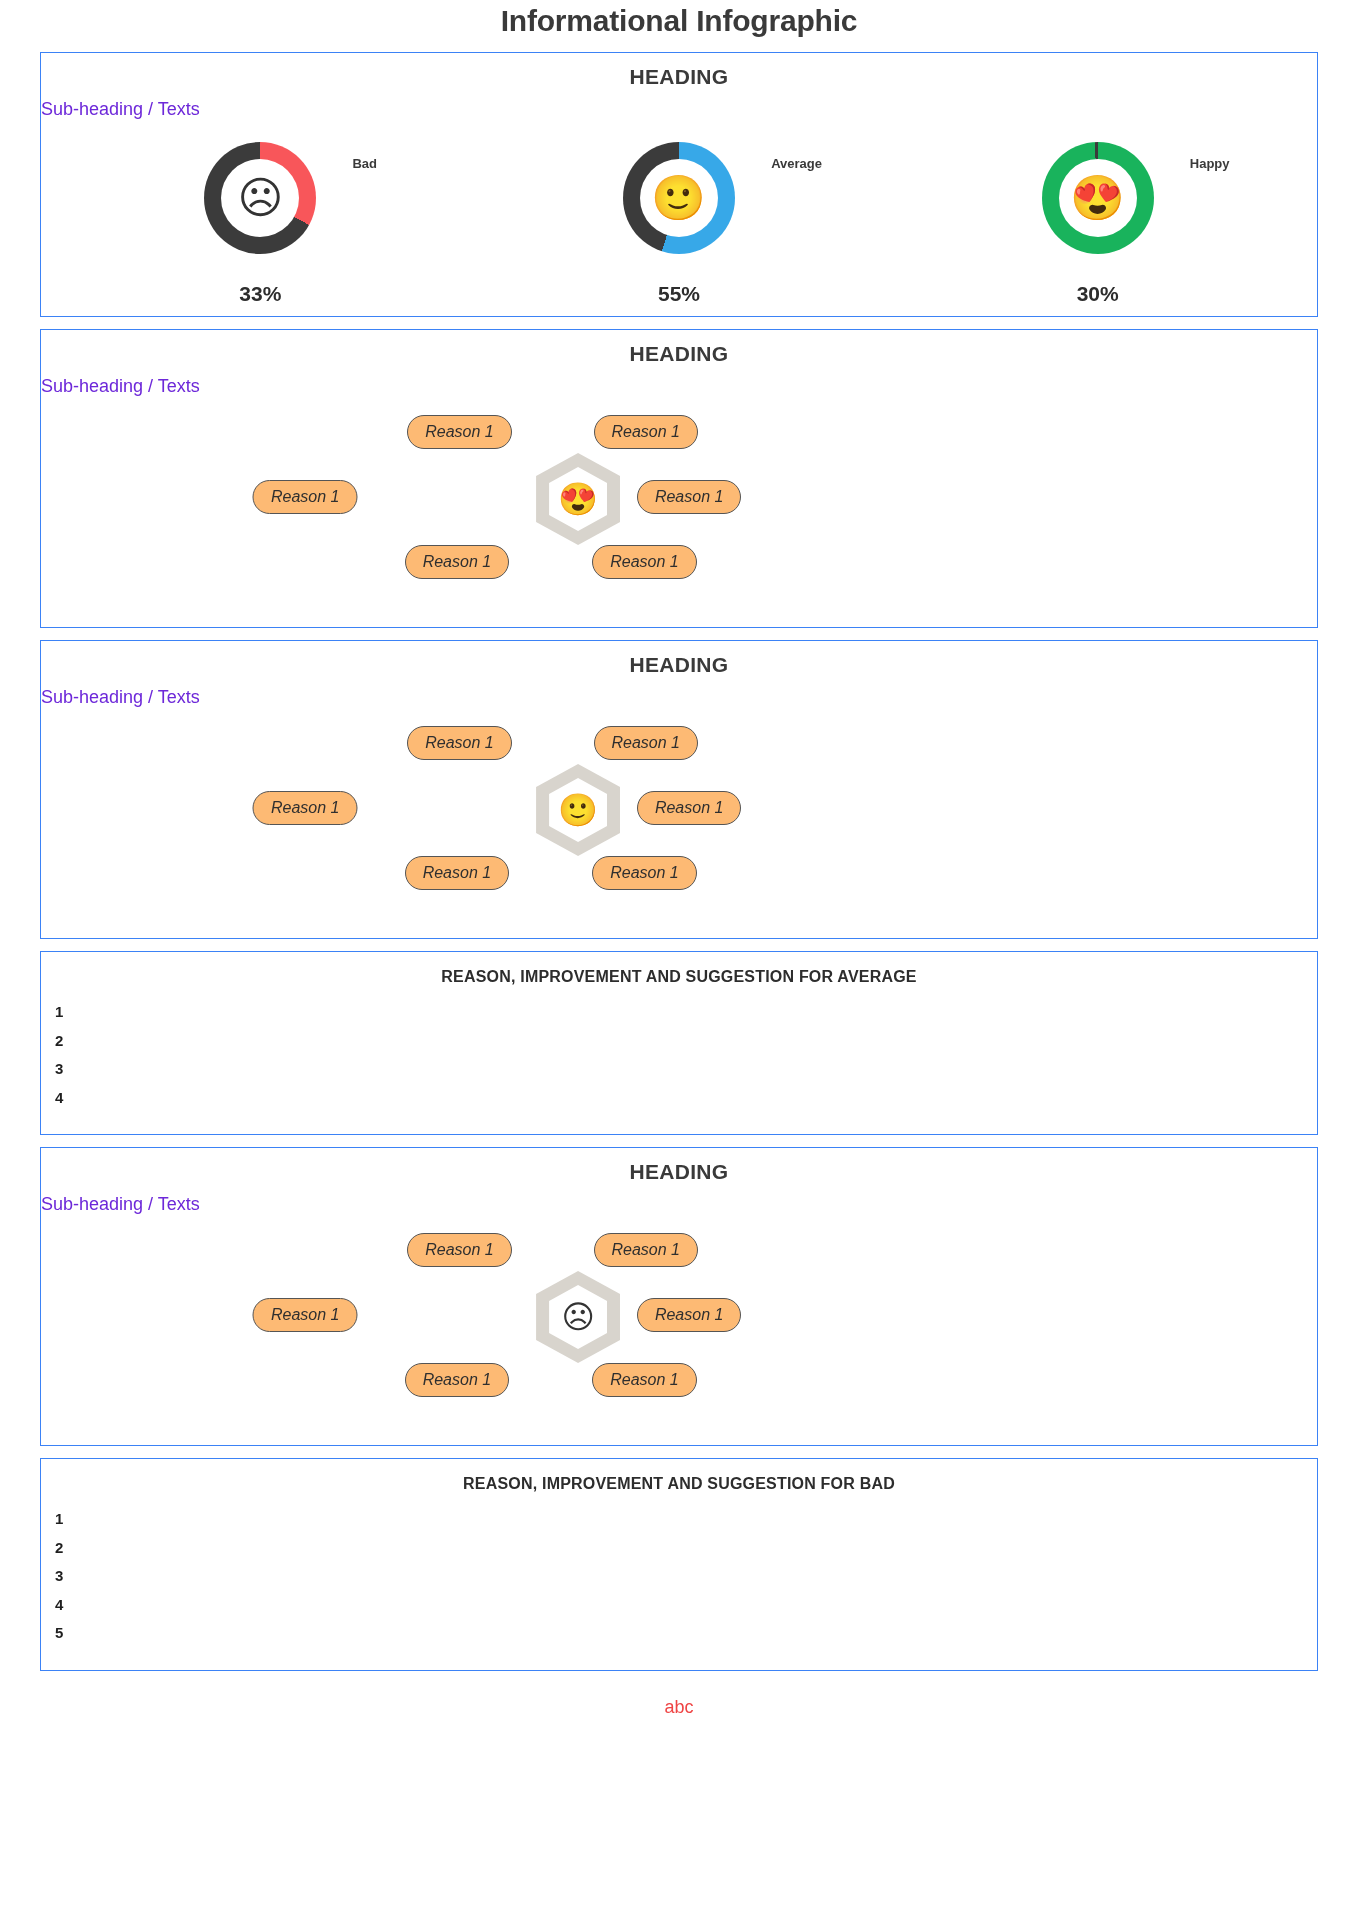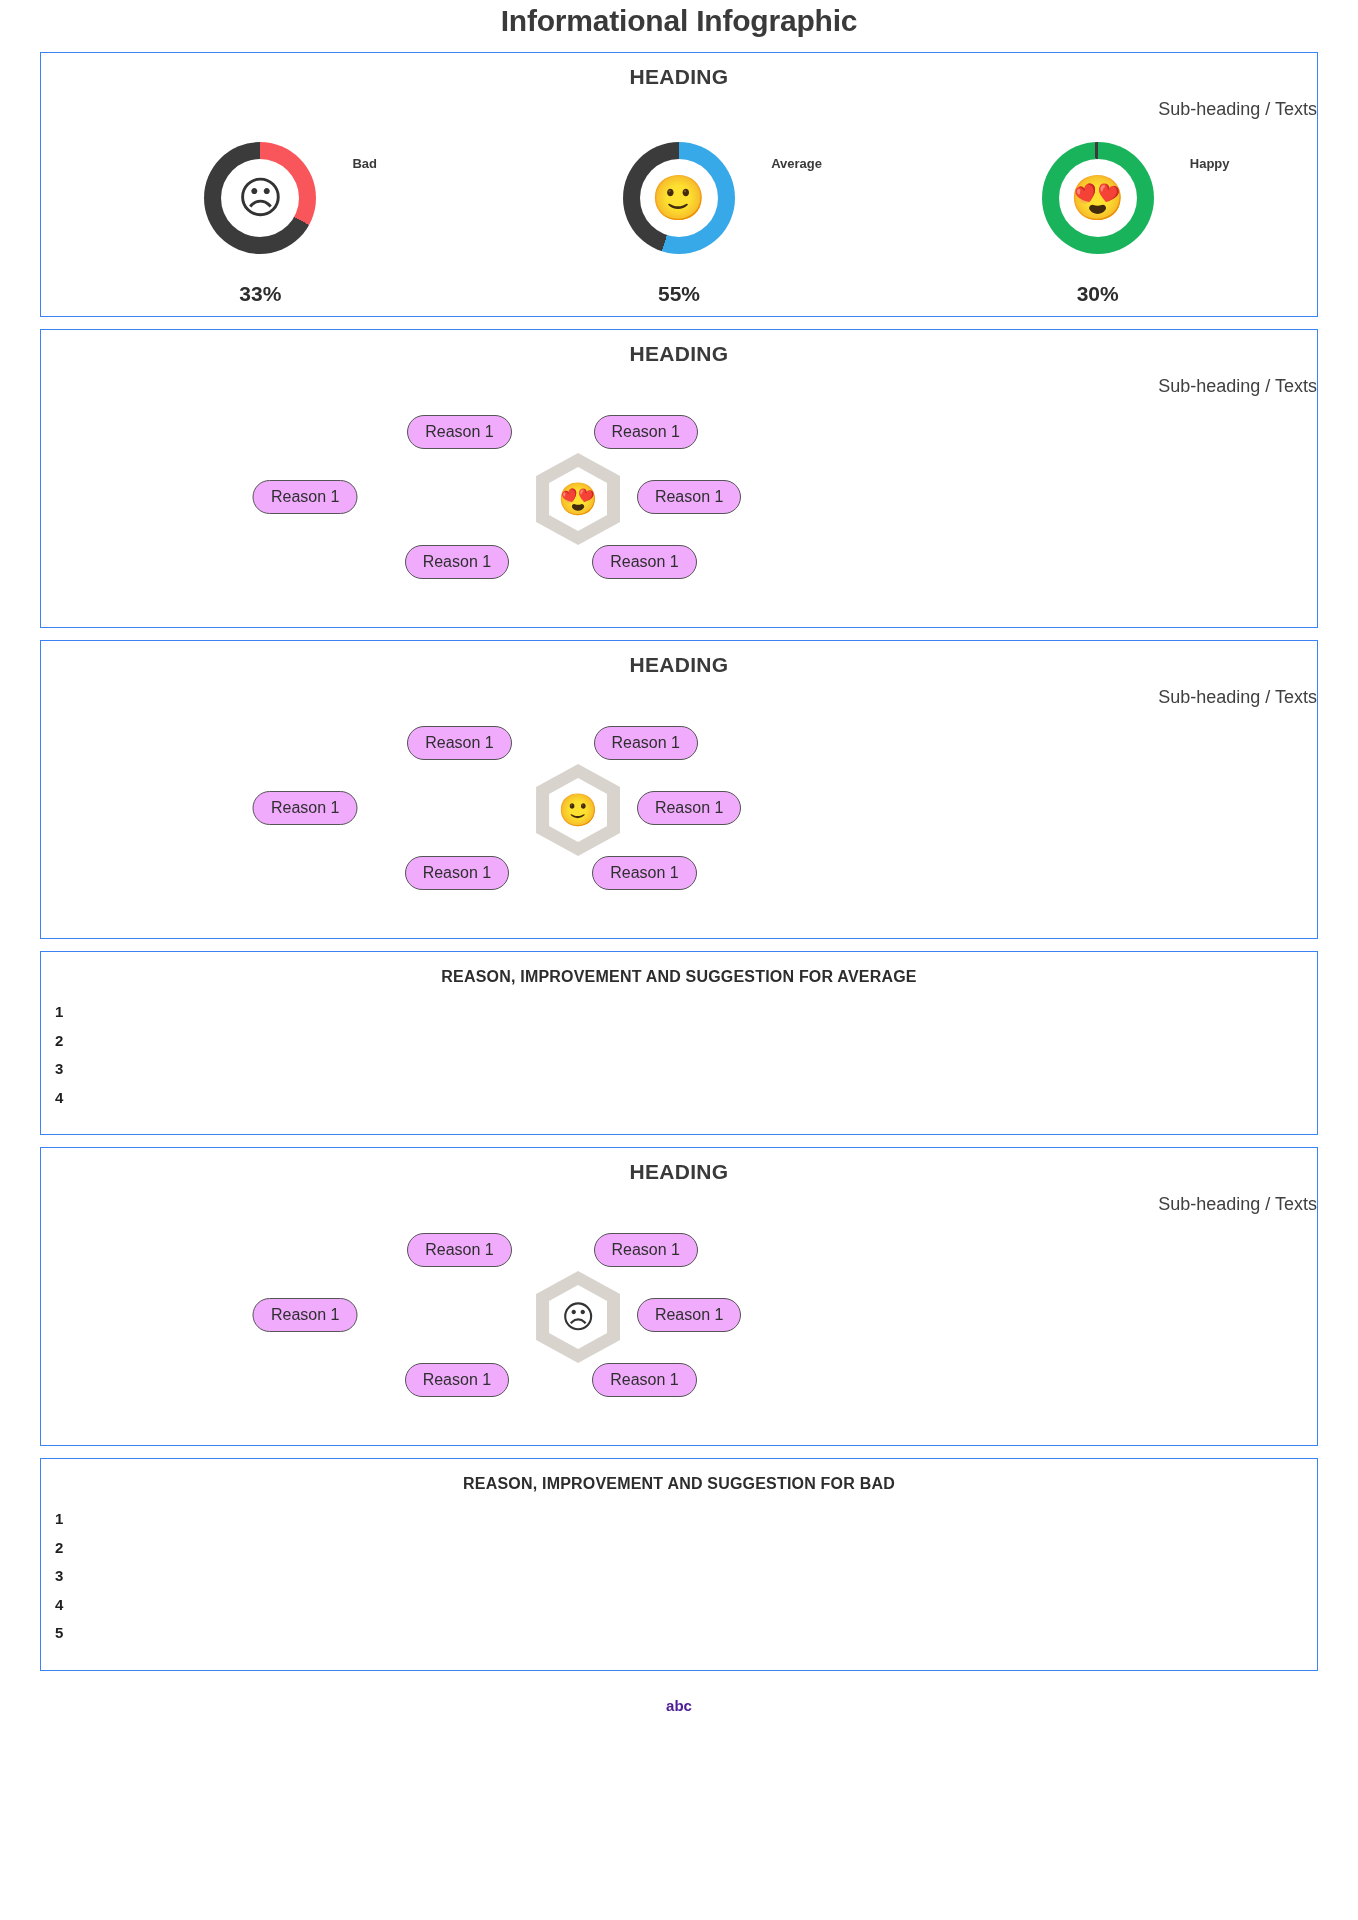--- a/index.html
+++ b/index.html
@@ -32,23 +32,23 @@
   }
   .panel-heading {
     text-align: center;
     font-size: 21px;
     font-weight: bold;
     color: #3a3a3a;
     padding-top: 12px;
     letter-spacing: 0.3px;
   }
   .panel-sub {
-    text-align: right;
+    text-align: left;
     font-size: 18px;
-    color: #404040;
+    color: #6d28d9;
     padding-top: 10px;
     font-weight: normal;
   }
 
   
   .donut-row {
     display: flex;
     justify-content: space-around;
     align-items: flex-start;
     padding: 22px 10px 10px;
@@ -107,26 +107,27 @@
   .cluster {
     position: relative;
     height: 200px;
     margin: 14px auto 16px;
     width: 100%;
   }
   .pill {
     position: absolute;
     border: 1.6px solid #555555;
     border-radius: 26px;
-    background: #f0abfc;
+    background: #fdba74;
     padding: 7px 17px;
     font-size: 16px;
     color: #2f2f2f;
     white-space: nowrap;
     line-height: 1.1;
+    font-style: italic;
   }
   .p-tl { left: 28.7%;  top: 4px; }
   .p-tr { left: 43.3%;  top: 4px; }
   .p-ml { left: 24.8%;  top: 69px; transform: translateX(-100%); }
   .p-mr { left: 46.7%;  top: 69px; }
   .p-bl { left: 28.5%;  top: 134px; }
   .p-br { left: 43.2%;  top: 134px; }
 
   .hexwrap {
     position: absolute;
@@ -175,23 +176,23 @@
   .list-row {
     font-size: 15px;
     font-weight: bold;
     color: #1f1f1f;
     padding: 6px 0;
     line-height: 1.1;
   }
 
   .footer {
     text-align: center;
-    font-size: 15px;
-    font-weight: bold;
-    color: #4c1d95;
+    font-size: 18px;
+    font-weight: normal;
+    color: #ef4444;
     padding: 14px 0 6px;
   }
 </style>
 </head>
 <body>
 
 <div class="page">
 
   <div class="doc-title">Informational Infographic</div>
 

